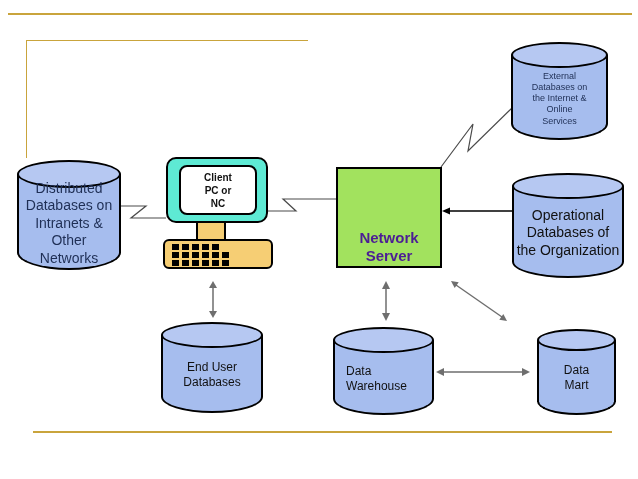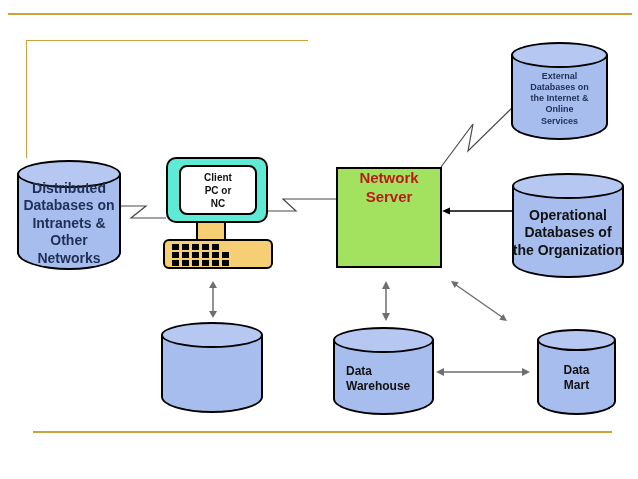--- a/index.html
+++ b/index.html
@@ -25,21 +25,21 @@
 
   
   .cyl{position:absolute;z-index:2;}
   .cyl .ctop{position:absolute;left:0;right:0;top:0;height:var(--eh);
     background:#b6c8f2;border:2px solid #000;border-radius:50%;box-sizing:border-box;z-index:2;}
   .cyl .cbody{position:absolute;left:0;right:0;top:calc(var(--eh)/2);bottom:0;
     background:#a6bdee;border:2px solid #000;border-top:none;box-sizing:border-box;z-index:1;
     border-radius:0 0 50% 50% / 0 0 calc(var(--eh)/1.6) calc(var(--eh)/1.6);}
   .cyl .lbl{position:absolute;left:0;right:0;top:calc(var(--eh)*0.9);bottom:8px;z-index:3;
     display:flex;align-items:center;justify-content:center;text-align:center;
-    font-weight:bold;white-space:pre-line;color:#111111;}
+    font-weight:normal;white-space:pre-line;color:#111111;}
   .lbl.navy{color:#1f2f55;}
   .lbl.leftalign{justify-content:flex-start;text-align:left;padding-left:13px;}
 
   
   .monitor{position:absolute;left:166px;top:157px;width:102px;height:66px;z-index:2;
     background:#5eead4;border:2px solid #000;border-radius:10px;box-sizing:border-box;padding-left:13px;}
   .screen{position:absolute;left:11px;top:6px;width:78px;height:50px;
     background:#ffffff;border:2px solid #000;border-radius:8px;box-sizing:border-box;
     display:flex;align-items:center;justify-content:center;text-align:center;
     font-weight:bold;font-size:10px;line-height:1.3;white-space:pre-line;color:#111;}
@@ -47,22 +47,22 @@
     background:#f6ce74;border:2px solid #000;box-sizing:border-box;}
   .keyboard{position:absolute;left:163px;top:239px;width:110px;height:30px;z-index:2;
     background:#f6ce74;border:2px solid #000;border-radius:6px;box-sizing:border-box;}
   .keys{position:absolute;left:7px;top:3px;}
   .krow{display:flex;gap:3px;margin-bottom:2px;}
   .key{width:7px;height:6px;background:#000;display:inline-block;}
 
   
   .server{position:absolute;left:336px;top:167px;width:106px;height:101px;z-index:2;
     background:#a2e25e;border:2px solid #000;box-sizing:border-box;
-    display:flex;align-items:flex-start;justify-content:center;text-align:center;
-    font-weight:bold;font-size:15px;line-height:1.25;white-space:pre-line;color:#b91c1c;}
+    display:flex;align-items:flex-end;justify-content:center;text-align:center;
+    font-weight:bold;font-size:15px;line-height:1.25;white-space:pre-line;color:#4c1d95;}
 
   .fz9{font-size:9px;line-height:1.25;}
   .fz95{font-size:14px;line-height:1.25;}
   .fz12{font-size:12px;line-height:1.25;}
 </style>
 </head>
 <body>
 
 <div class="slide">
 
@@ -122,20 +122,22 @@
     <div class="ctop"></div>
     <div class="cbody"></div>
     <div class="lbl fz95">Operational
 Databases of
 the Organization</div>
   </div>
 
   <div class="cyl" style="left:161px;top:322px;width:102px;height:91px;--eh:26px">
     <div class="ctop"></div>
     <div class="cbody"></div>
+    <div class="lbl fz12">End User
+Databases</div>
   </div>
 
   <div class="cyl" style="left:333px;top:327px;width:101px;height:88px;--eh:26px">
     <div class="ctop"></div>
     <div class="cbody"></div>
     <div class="lbl fz12 leftalign">Data
 Warehouse</div>
   </div>
 
   <div class="cyl" style="left:537px;top:329px;width:79px;height:86px;--eh:22px">

